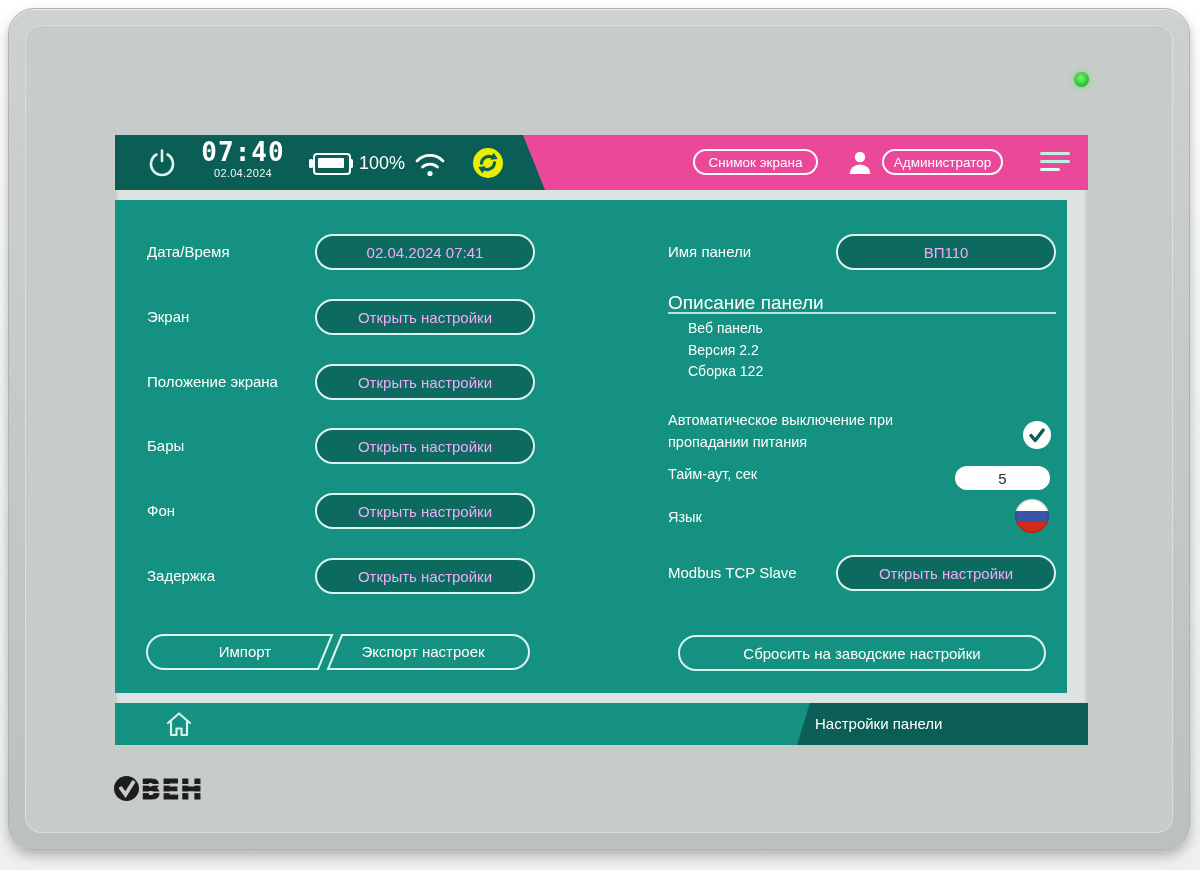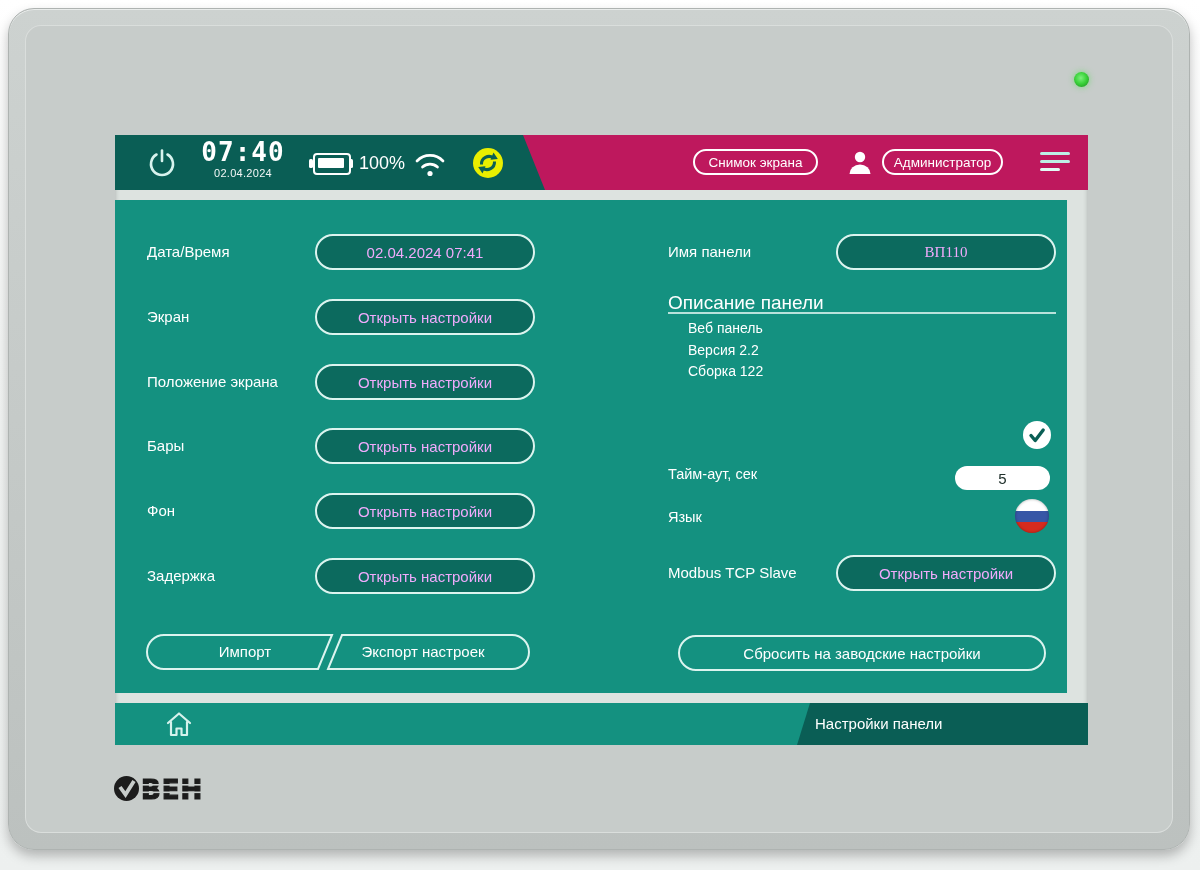--- a/index.html
+++ b/index.html
@@ -13,21 +13,21 @@
     background:#c7ccca;border:1px solid rgba(255,255,255,.35);}
   .led{position:absolute;left:1074px;top:72px;width:15px;height:15px;border-radius:50%;
     background:radial-gradient(circle at 45% 40%, #7df07d 0%, #3cd43c 45%, #23a626 80%, #1d8c2c 100%);
     box-shadow:0 0 6px rgba(70,224,70,.6);}
 
   
   .screen{position:absolute;left:115px;top:135px;width:973px;height:610px;background:#dde3e0;
     box-shadow:inset 0 0 5px rgba(0,0,0,.25);overflow:hidden;color:#fff;}
 
   
-  .hdr{position:absolute;left:0;top:0;width:973px;height:55px;background:#be185d;padding-left:32px;}
+  .hdr{position:absolute;left:0;top:0;width:973px;height:55px;background:#ec4899;padding-left:32px;}
   .hdr-dark{position:absolute;inset:0;background:#0a5e55;
     clip-path:polygon(0 0,408px 0,430px 55px,0 55px);}
   .hdr *{z-index:2;}
   .pwr{position:absolute;left:30px;top:11px;}
   .clock{position:absolute;left:80px;top:2px;width:96px;text-align:center;}
   .clock-time{font-family:"DejaVu Sans Mono",monospace;font-weight:bold;font-size:26px;letter-spacing:1px;line-height:30px;}
   .clock-date{font-size:11px;letter-spacing:.3px;line-height:12px;opacity:.95;}
   .batt{position:absolute;left:194px;top:16px;width:44px;height:24px;}
   .batt-body{position:absolute;left:4px;top:2px;width:34px;height:18px;border:2px solid #fff;border-radius:4px;}
   .batt-fill{position:absolute;left:9px;top:7px;width:26px;height:10px;background:#fff;border-radius:1px;}
@@ -164,30 +164,31 @@
       <button class="open-btn" style="left:200px;top:358px;">Открыть настройки</button>
 
       <svg style="position:absolute;left:30px;top:433px;" width="386" height="38" viewBox="0 0 386 38">
         <path d="M19,2 L187,2 L173,36 L19,36 A17,17 0 0 1 19,2 Z" fill="transparent" stroke="#dcf4ef" stroke-width="2" style="cursor:pointer;"></path>
         <path d="M197,2 L367,2 A17,17 0 0 1 367,36 L183,36 Z" fill="transparent" stroke="#dcf4ef" stroke-width="2" style="cursor:pointer;"></path>
         <text x="100" y="24" text-anchor="middle" fill="#ffffff" font-size="15" font-weight="500" font-family="Liberation Sans, sans-serif" style="cursor:pointer;">Импорт</text>
         <text x="278" y="24" text-anchor="middle" fill="#ffffff" font-size="15" font-weight="500" font-family="Liberation Sans, sans-serif" style="cursor:pointer;">Экспорт настроек</text>
       </svg>
 
       <div class="lbl" style="left:553px;top:34px;line-height:36px;">Имя панели</div>
-      <button class="open-btn" style="left:721px;top:34px;font-family:Liberation Serif, serif;">ВП110</button>
+      <button class="open-btn" style="left:721px;top:34px;">ВП110</button>
 
       <div class="desc-title">Описание панели</div>
       <div class="desc-rule"></div>
       <div class="desc-lines">
         <div>Веб панель</div>
         <div>Версия 2.2</div>
         <div>Сборка 122</div>
       </div>
 
+      <div class="autooff">Автоматическое выключение при пропадании питания</div>
       <div class="chk">
         <svg width="28" height="28" viewBox="0 0 28 28">
           <path d="M8,14.5 l4.2,5 l8,-10.5" fill="none" stroke="#0a5e55" stroke-width="3.4" stroke-linecap="round" stroke-linejoin="round"></path>
         </svg>
       </div>
 
       <div class="tout-lbl">Тайм-аут, сек</div>
       <input class="tout-in" type="text" value="5" style="">
 
       <div class="lang-lbl">Язык</div>

